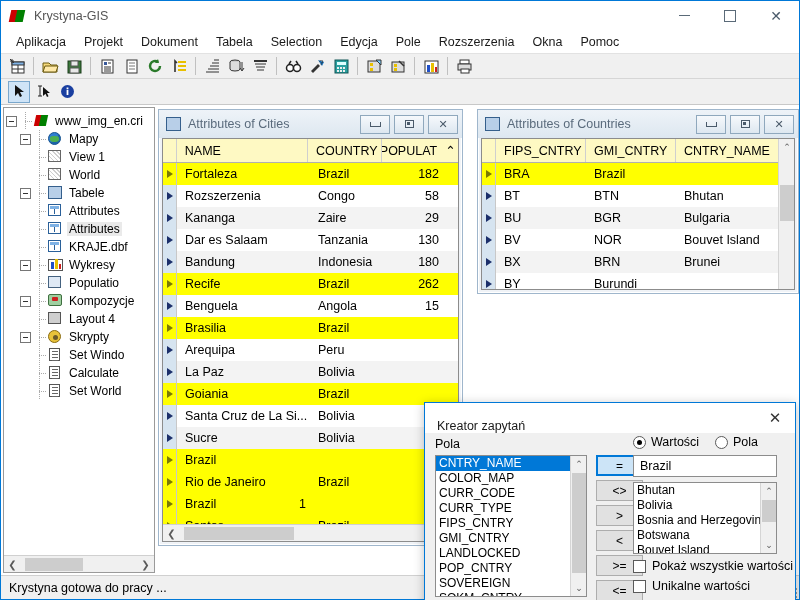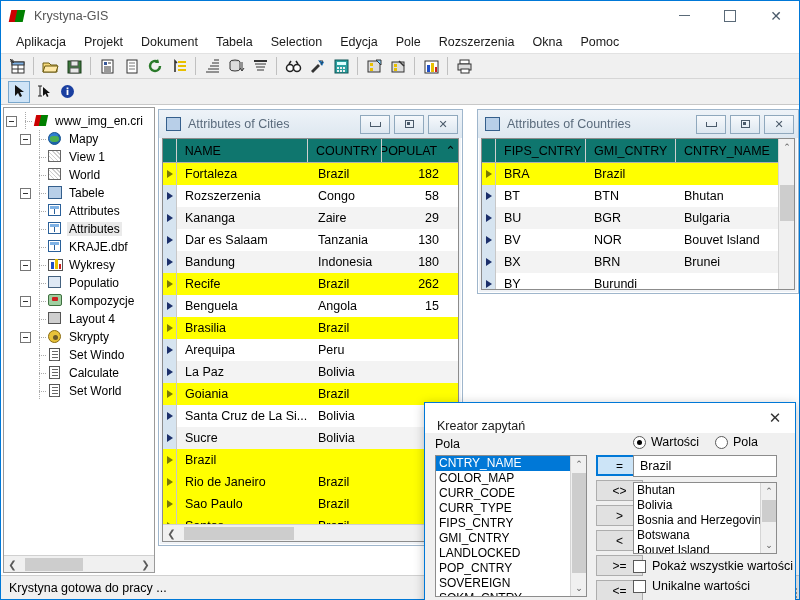--- a/index.html
+++ b/index.html
@@ -139,21 +139,21 @@
   .mdibtn { width:30px; height:19px; margin-right:4px; border:1px solid #8fa8bd;
       background:linear-gradient(#f6f9fc,#dde7f0); display:flex; align-items:center;
       justify-content:center; color:#4a5a6a; font-size:11px; }
   .mdibtn .glyph-min { width:11px; height:5px; border:1px solid #4a5a6a; border-top:none; }
   .mdibtn .glyph-res { width:9px; height:8px; border:1px solid #4a5a6a; }
   .mdibtn .glyph-res::after { content:""; display:block; width:3px; height:3px;
       background:#4a5a6a; margin:1px 0 0 1px; }
 
   .grid { position:absolute; left:3px; right:3px; top:28px; bottom:3px;
       background:#fff; border:1px solid #8c8c8c; overflow:hidden; }
-  .gridhead { display:flex; height:24px; background:#0f766e; border-bottom:1px solid #b0b0b0; }
+  .gridhead { display:flex; height:24px; background:#fef9c3; border-bottom:1px solid #b0b0b0; }
   .gh { border-right:1px solid #cfcfcf; display:flex; align-items:center;
       padding-left:8px; font-size:12.5px; color:#000; overflow:hidden; white-space:nowrap; }
   .gh.num { justify-content:flex-end; padding-right:6px; padding-left:2px; }
   .grow { display:flex; height:22px; align-items:stretch; }
   .grow.alt { background:#f3f3f3; }
   .grow.hl { background:#ffff00; }
   .gsel { width:14px; flex:0 0 14px; background:#d6e4f0; display:flex; align-items:center;
       justify-content:center; border-right:1px solid #c8c8c8; }
   .grow.hl .gsel { background:#ffff00; }
   .arrow { width:0; height:0; border-left:6px solid #1b2f6b;
@@ -712,21 +712,20 @@
                 <span class="arrow"></span>
               </div>
               <div class="gc" style="width:133px">Rio de Janeiro</div>
               <div class="gc" style="width:75px">Brazil</div>
               <div class="gc num" style="width:62px">1</div>
             </div>
           <div class="grow hl">
               <div class="gsel">
                 <span class="arrow"></span>
               </div>
-              <div class="gc" style="width:133px">Sao Paulo</div>
               <div class="gc" style="width:75px">Brazil</div>
               <div class="gc num" style="width:62px">1</div>
             </div>
           <div class="grow hl">
               <div class="gsel">
                 <span class="arrow"></span>
               </div>
               <div class="gc" style="width:133px">Santos</div>
               <div class="gc" style="width:75px">Brazil</div>
               <div class="gc num" style="width:62px"></div>

